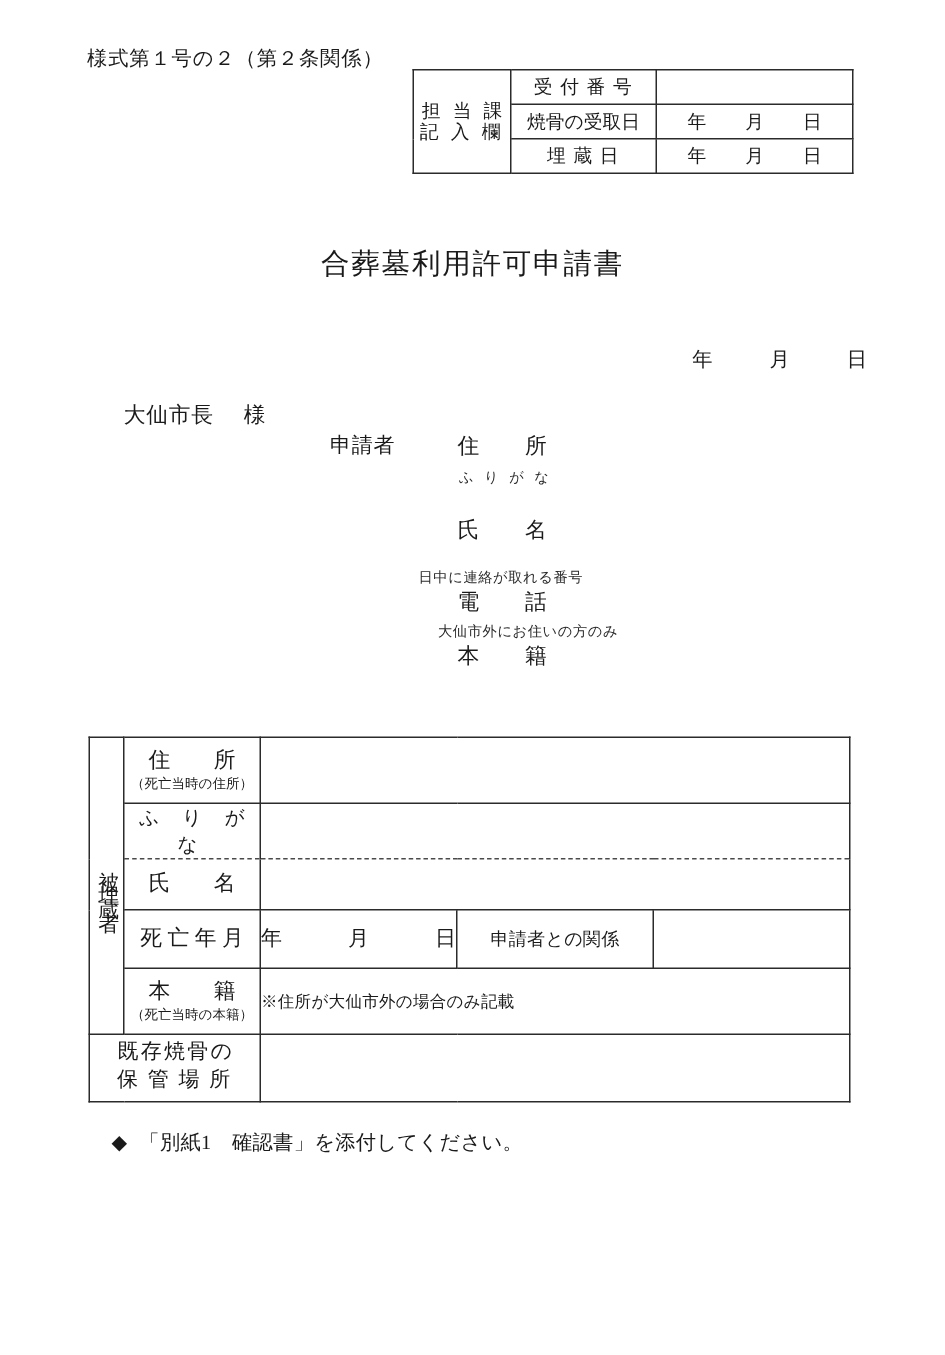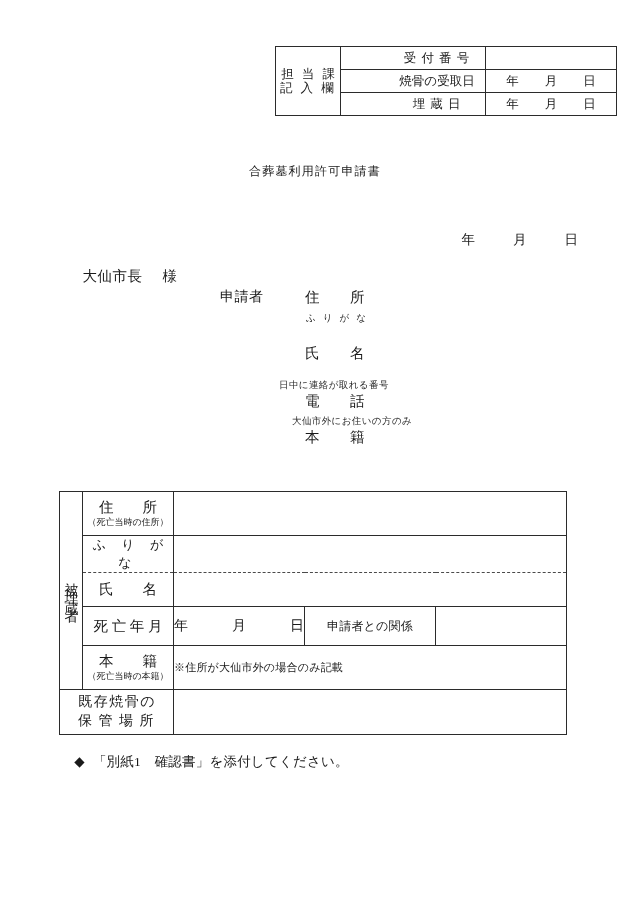--- a/index.html
+++ b/index.html
@@ -53,36 +53,35 @@
     line-height: 1.15;
   }
   .office-table .c-label {
     width: 64px;
     letter-spacing: 2.5px;
     text-indent: 2.5px;
   }
   .office-table .c-field {
     width: 96px;
     letter-spacing: 1px;
-    padding-left: 48px;
   }
   .office-table .c-field.tight { letter-spacing: 0px; }
   .office-table .c-value { width: 130px; }
   .ymd-inline span { display: inline-block; }
   .ymd-inline .y { margin-right: 26px; }
   .ymd-inline .m { margin-right: 26px; }
 
   
   .doc-title {
     position: absolute;
     left: 0;
     right: 0;
     top: 163px;
     text-align: center;
-    font-size: 12px;
+    font-size: 19px;
     letter-spacing: 1.2px;
   }
 
   
   .date-line {
     left: 448px;
     top: 215px;
     font-size: 13.5px;
   }
   .date-line .y { margin-right: 38px; }
@@ -232,20 +231,21 @@
   }
   .note1 { left: 60px; top: 737px; }
   .note2 { left: 60px; top: 761px; }
   .footer-note .dia { margin-right: 8px; }
 </style>
 </head>
 <body>
 
 <div class="page">
 
+  <div class="abs form-number">様式第１号の２（第２条関係）</div>
 
   <table class="office-table">
     <tbody>
         <tr>
       <td class="c-label" rowspan="3">
         <span>担 当 課</span><br>
         <span>記 入 欄</span>
       </td>
       <td class="c-field">受 付 番 号</td>
       <td class="c-value"></td>

